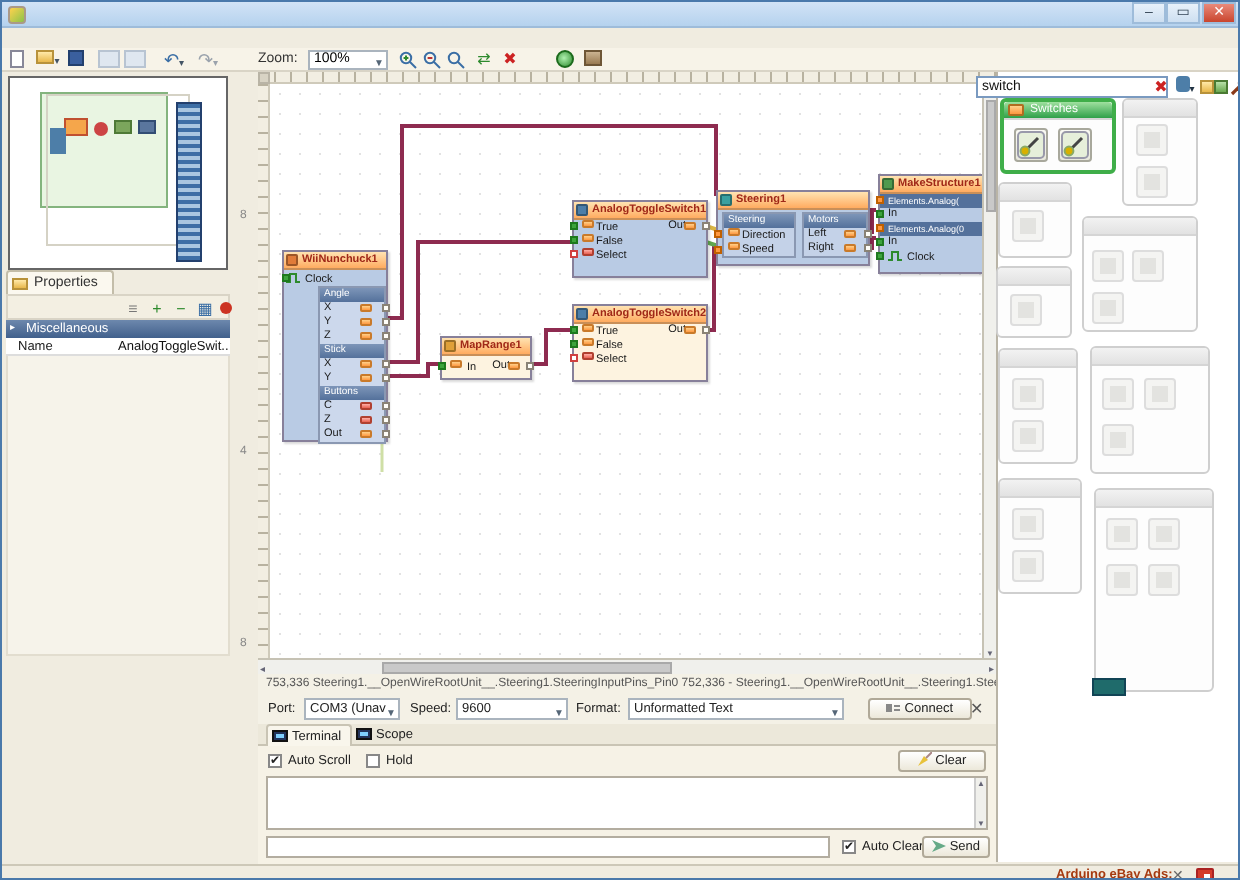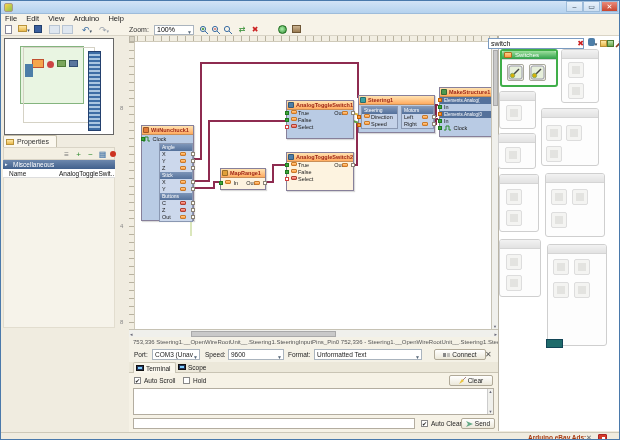--- a/index.html
+++ b/index.html
@@ -143,27 +143,20 @@
 
 <div class="window">
 
   <div class="titlebar">
     <div class="appicon"></div>
     <div class="winbtn" style="right:36px;">–</div>
     <div class="winbtn" style="right:19px;">▭</div>
     <div class="winbtn close" style="right:1px;">✕</div>
   </div>
 
-  <div class="menubar">
-    <span>File</span>
-    <span>Edit</span>
-    <span>View</span>
-    <span>Arduino</span>
-    <span>Help</span>
-  </div>
 
   <div class="toolbar">
     <div class="tbi" style="left:4px;width:9px;">
       <div style="width:7px;height:9px;background:#fff;border:1px solid #889;"></div>
       </div>
     <div class="tbi" style="left:16px;width:14px;">
       <div style="display:inline-block;width:9px;height:7px;background:linear-gradient(#ffe9a8,#e8b84b);border:1px solid #b8923a;"></div><span style="font-size:5px;color:#456;">▾</span></div>
     <div class="tbi" style="left:33px;width:9px;">
       <div style="width:8px;height:8px;background:#3a5f9e;border:1px solid #23406e;"></div>
       </div>

